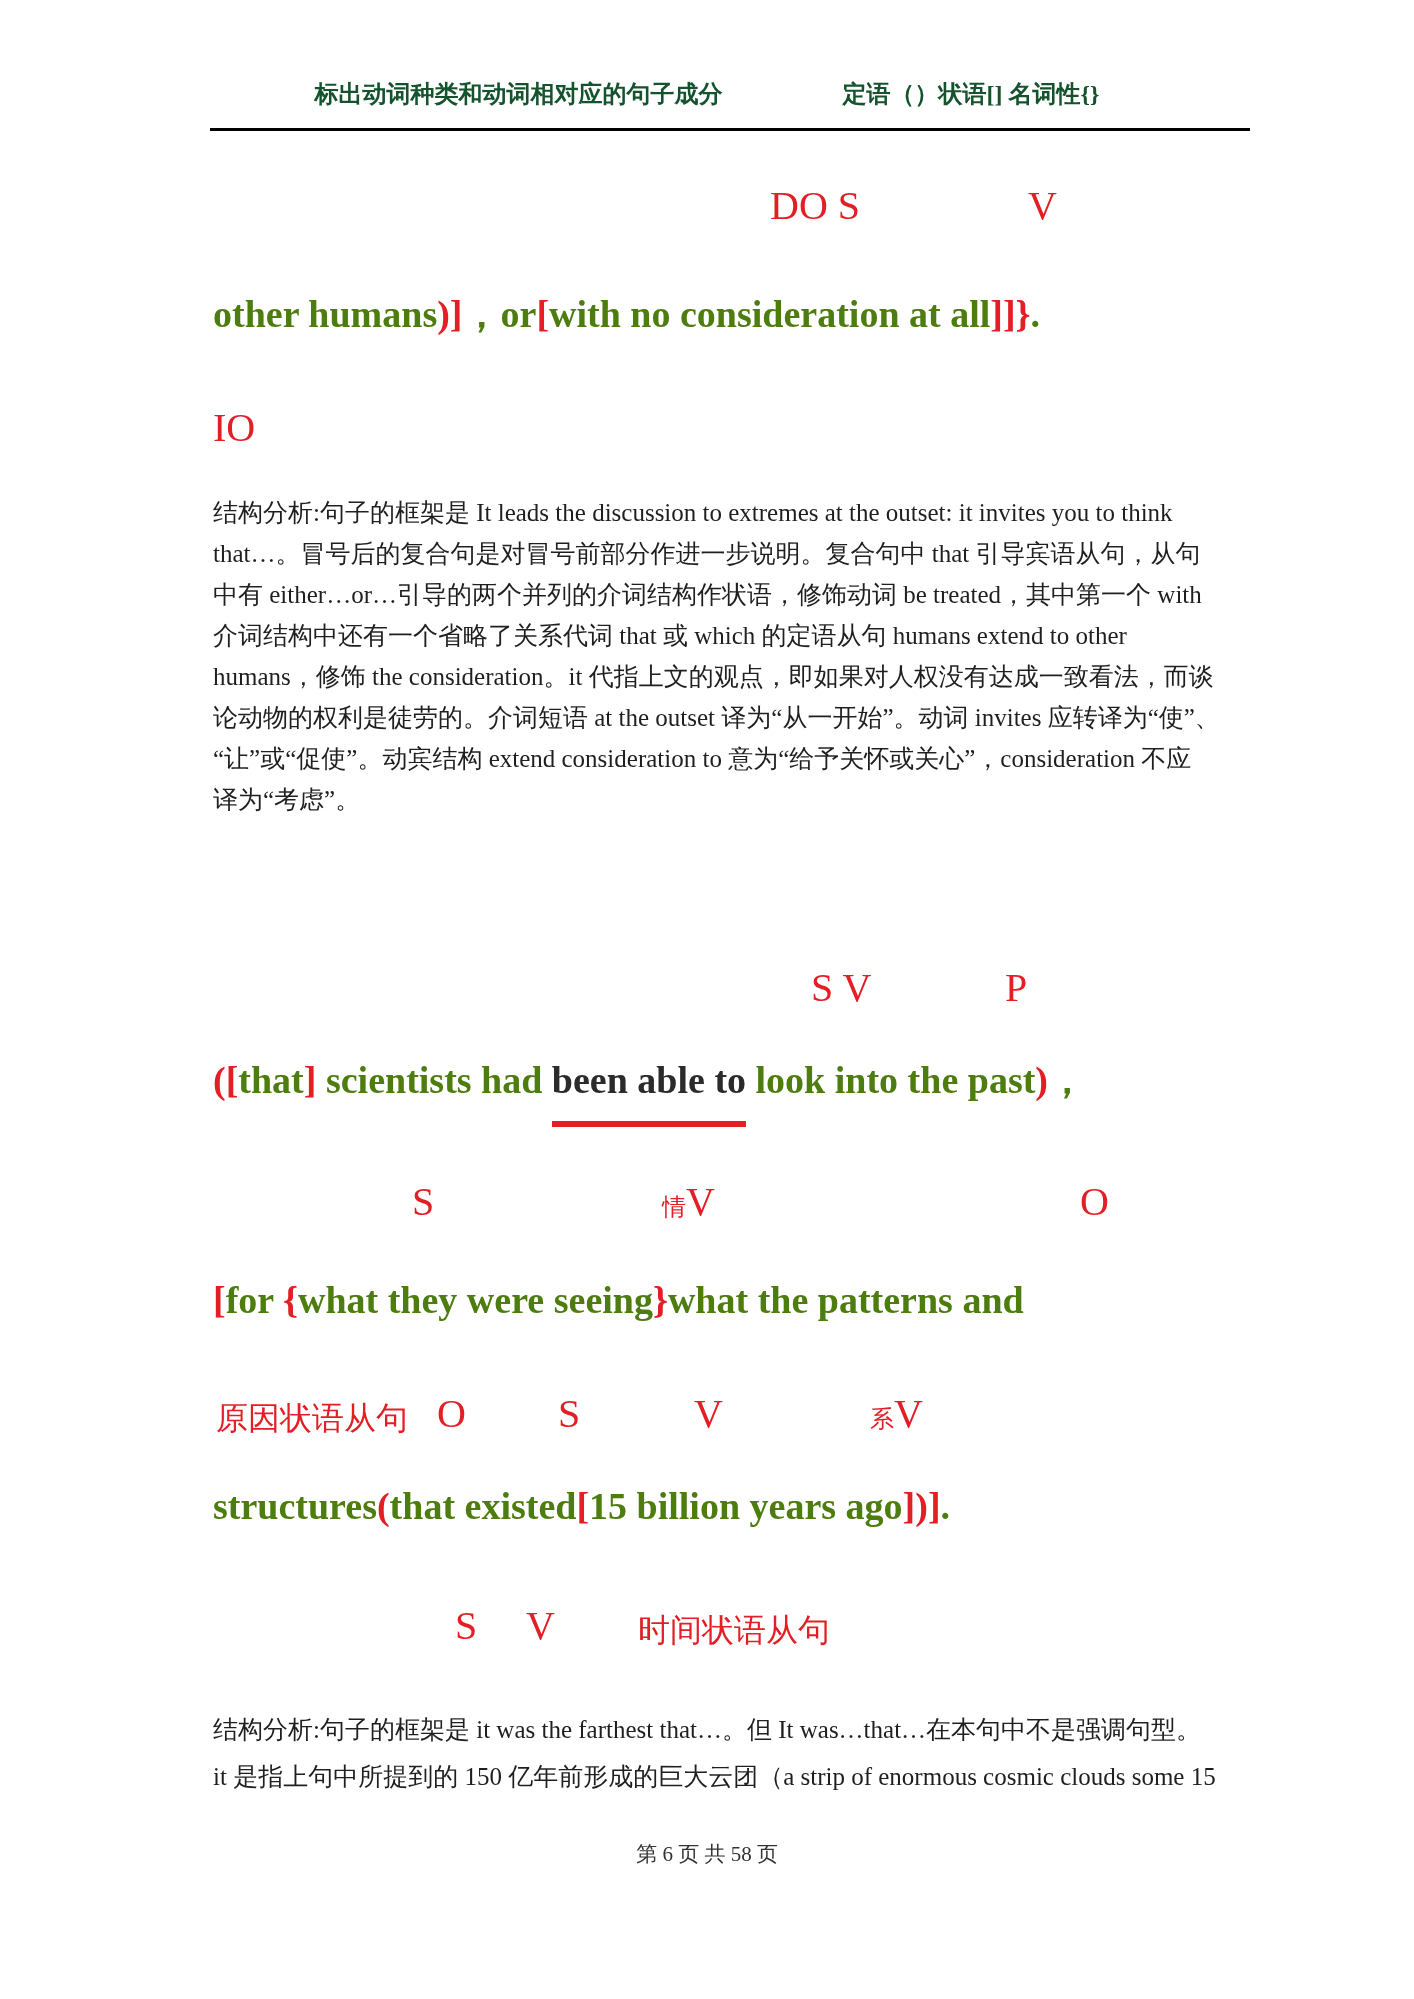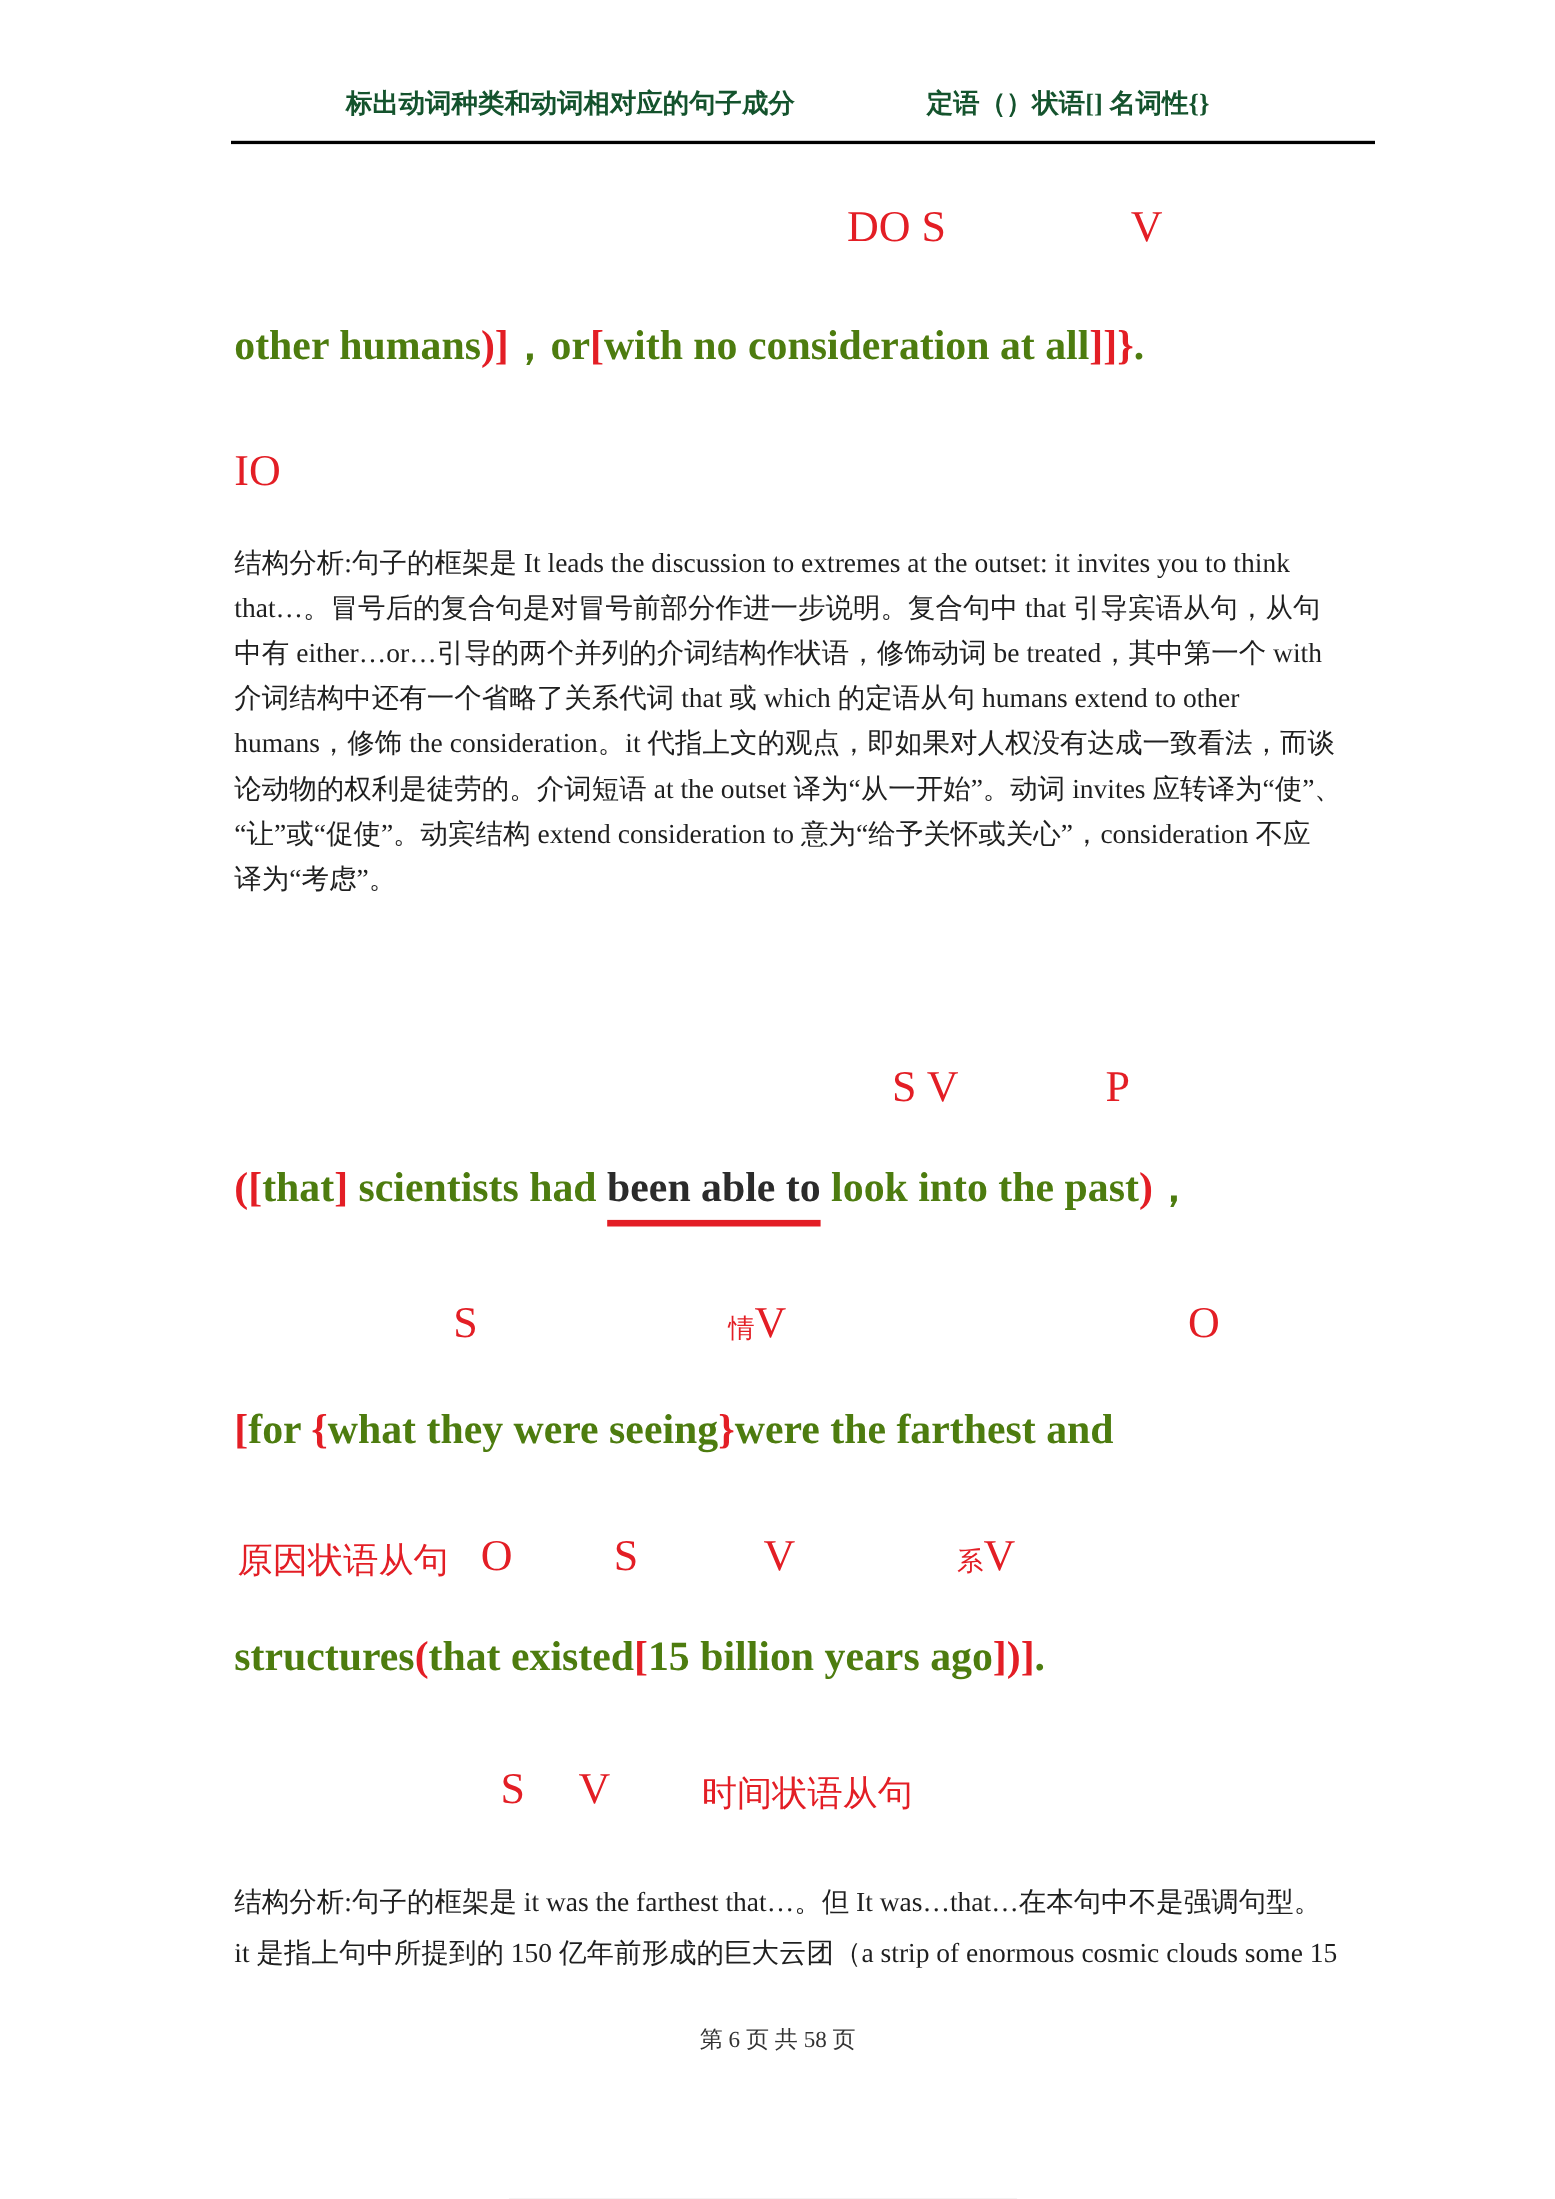--- a/index.html
+++ b/index.html
@@ -24,21 +24,21 @@
   .x-sv{left:811px}.x-p{left:1005px}
   .x-s2{left:412px}.x-qv{left:662px}.x-o2{left:1080px}
   .x-rc{left:216px}.x-o3{left:437px}.x-s3{left:558px}.x-v3{left:694px}.x-xv{left:870px}
   .x-s4{left:455px}.x-v4{left:526px}.x-tc{left:638px}
   
   .sent{position:absolute;left:213px;font-weight:700;font-size:38px;line-height:1.3;
         color:#2b2b2b;white-space:nowrap;}
   .s-a{top:290px}.s-h6{top:866px}.s-c{top:1056px}.s-d{top:1276px}.s-e{top:1482px}
   .seg.k{color:#4d7c0f;}
   .seg.r{color:#e31e25;}
-  .seg.ku{color:#2b2b2b;border-bottom:6px solid #e31e25;padding-bottom:8px;}
+  .seg.ku{color:#2b2b2b;border-bottom:6px solid #e31e25;padding-bottom:20px;}
   
   .para{position:absolute;left:213px;width:1070px;font-size:25px;color:#1f1f1f;}
   .para .line{white-space:nowrap;}
   .p1{top:492px}.p1 .line{height:41px;line-height:41px;}
   .p2{top:1706px}.p2 .line{height:47px;line-height:47px;}
   
   .footer{position:absolute;top:1840px;left:0;width:100%;text-align:center;
           font-size:21px;color:#333;}
 </style>
 </head>
@@ -80,21 +80,21 @@
   </div>
 
   <div class="sent s-c"><span class="seg r">(</span><span class="seg r">[</span><span class="seg k">that</span><span class="seg r">]</span><span class="seg k"> scientists had </span><span class="seg ku">been able to</span><span class="seg k"> look into the past</span><span class="seg r">)</span><span class="seg k">，</span></div>
 
   <div class="lrow r4">
     <span class="lbl x-s2">S</span>
     <span class="lbl x-qv"><span class="cjk-sm">情</span><span>V</span></span>
     <span class="lbl x-o2">O</span>
   </div>
 
-  <div class="sent s-d"><span class="seg r">[</span><span class="seg k">for </span><span class="seg r">{</span><span class="seg k">what they were seeing</span><span class="seg r">}</span><span class="seg k">were the farthest and</span></div>
+  <div class="sent s-d"><span class="seg r">[</span><span class="seg k">for </span><span class="seg r">{</span><span class="seg k">what they were seeing</span><span class="seg r">}</span><span class="seg k">what the patterns and</span></div>
 
   <div class="lrow r5">
     <span class="lbl cjk-lbl x-rc">原因状语从句</span>
     <span class="lbl x-o3">O</span>
     <span class="lbl x-s3">S</span>
     <span class="lbl x-v3">V</span>
     <span class="lbl x-xv"><span class="cjk-sm">系</span><span>V</span></span>
   </div>
 
   <div class="sent s-e"><span class="seg k">structures</span><span class="seg r">(</span><span class="seg k">that existed</span><span class="seg r">[</span><span class="seg k">15 billion years ago</span><span class="seg r">])]</span><span class="seg k">.</span></div>

